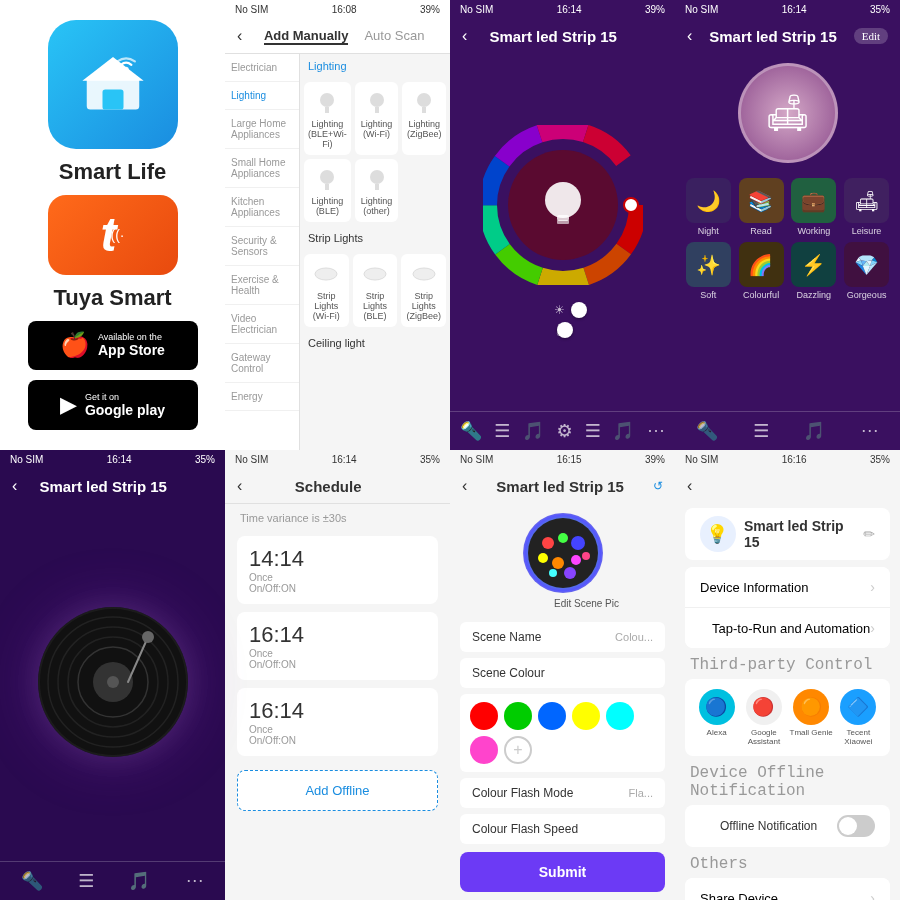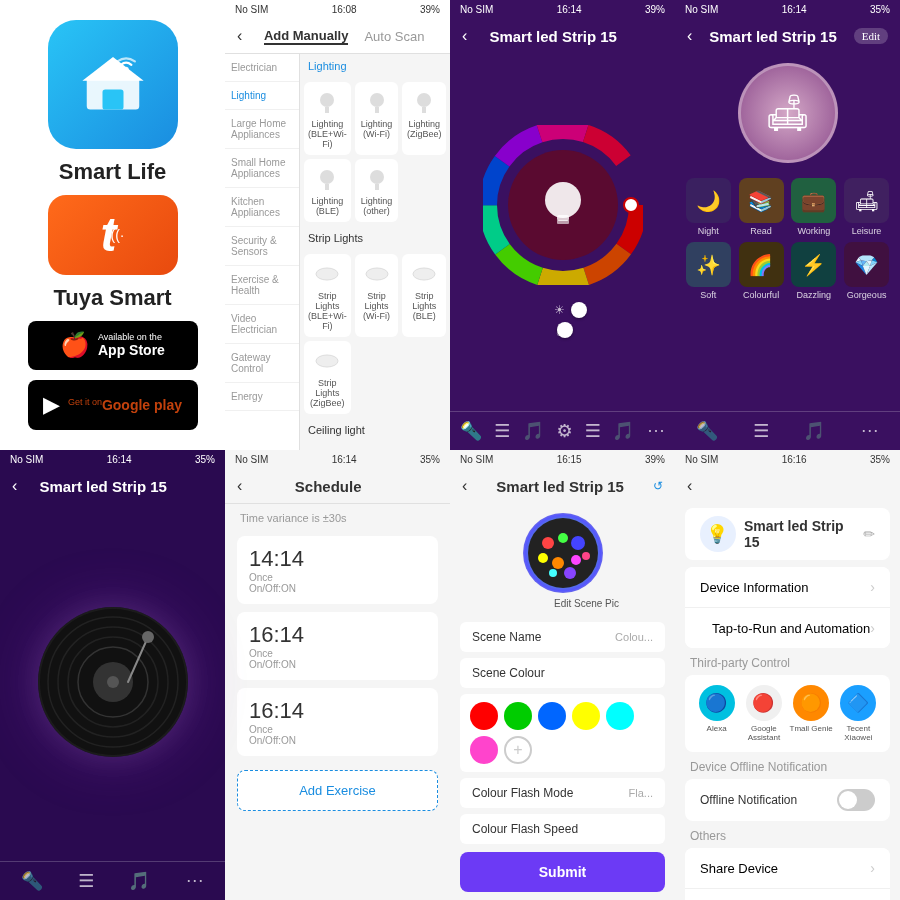--- a/index.html
+++ b/index.html
@@ -77,21 +77,21 @@
       height: 50px;
       background: #000;
       border-radius: 8px;
       display: flex;
       align-items: center;
       justify-content: center;
       gap: 8px;
       cursor: pointer;
     }
     .google-play-btn .play-icon { font-size: 22px; color: white; }
-    .google-play-text { display: flex; flex-direction: row; color: #c2410c; }
+    .google-play-text { display: flex; flex-direction: column; color: #ffffff; }
     .google-play-text span:first-child { font-size: 9px; }
     .google-play-text span:last-child { font-size: 14px; font-weight: 700; }
 
     
     .panel-add {
       grid-column: 2;
       grid-row: 1;
       background: #f5f5f5;
       display: flex;
       flex-direction: column;
@@ -107,21 +107,21 @@
     }
     .nav-bar {
       background: #fff;
       padding: 8px 12px;
       display: flex;
       align-items: center;
       gap: 8px;
       border-bottom: 1px solid #e0e0e0;
     }
     .back-arrow { font-size: 16px; color: #333; cursor: pointer; }
-    .nav-tabs { display: flex; gap: 16px; flex: 1; justify-content: center; align-items: center; }
+    .nav-tabs { display: flex; gap: 16px; flex: 1; justify-content: center; }
     .nav-tab { font-size: 13px; color: #999; cursor: pointer; }
     .nav-tab.active { color: #333; font-weight: 600; border-bottom: 2px solid #333; }
     .add-content { flex: 1; overflow: hidden; display: flex; }
     .add-sidebar { width: 75px; background: #fff; border-right: 1px solid #e0e0e0; }
     .sidebar-item-row {
       padding: 8px 6px;
       font-size: 10px;
       color: #999;
       cursor: pointer;
       border-bottom: 1px solid #f0f0f0;
@@ -418,21 +418,21 @@
       height: 36px;
       border-radius: 50%;
       background: #e8f0fe;
       display: flex;
       align-items: center;
       justify-content: center;
       font-size: 18px;
     }
     .device-name-edit { font-size: 14px; font-weight: 600; color: #333; flex: 1; }
     .pencil-icon { font-size: 14px; color: #aaa; cursor: pointer; }
-    .info-group-title { font-size: 12px; color: #999; padding: 6px 15px 3px; }
+    .info-group-title { font-size: 16px; color: #999; padding: 6px 15px 3px; font-family: Liberation Mono, monospace; }
     .info-row {
       background: white;
       padding: 12px 15px;
       display: flex;
       justify-content: space-between;
       align-items: center;
       border-bottom: 1px solid #f0f0f0;
       cursor: pointer;
     }
     .info-row:first-child { border-radius: 8px 8px 0 0; }
@@ -467,21 +467,21 @@
     .third-party-label { font-size: 8px; color: #555; text-align: center; }
     .toggle-row {
       display: flex;
       align-items: center;
       justify-content: space-between;
       background: white;
       margin: 2px 10px;
       padding: 10px 15px;
       border-radius: 8px;
     }
-    .toggle-label { font-size: 12px; color: #333; }
+    .toggle-label { font-size: 12px; color: #333; margin-left: 20px; }
     .toggle {
       width: 38px;
       height: 22px;
       background: #ccc;
       border-radius: 11px;
       position: relative;
     }
     .toggle::after {
       content: '';
       width: 18px;
@@ -618,26 +618,20 @@
             </svg>
           <span>Lighting (other)</span>
         </div>
       </div>
       <div class="add-section-title">Strip Lights</div>
       <div class="add-grid">
         <div class="add-item">
           <svg class="add-item-icon" viewBox="0 0 28 28">
               <ellipse cx="14" cy="14" rx="11" ry="6" fill="#eee" stroke="#ddd" stroke-width="1"></ellipse>
             </svg>
-          <span>Strip Lights (BLE+Wi-Fi)</span>
-        </div>
-        <div class="add-item">
-          <svg class="add-item-icon" viewBox="0 0 28 28">
-              <ellipse cx="14" cy="14" rx="11" ry="6" fill="#eee" stroke="#ddd" stroke-width="1"></ellipse>
-            </svg>
           <span>Strip Lights (Wi-Fi)</span>
         </div>
         <div class="add-item">
           <svg class="add-item-icon" viewBox="0 0 28 28">
               <ellipse cx="14" cy="14" rx="11" ry="6" fill="#eee" stroke="#ddd" stroke-width="1"></ellipse>
             </svg>
           <span>Strip Lights (BLE)</span>
         </div>
         <div class="add-item">
           <svg class="add-item-icon" viewBox="0 0 28 28">
@@ -828,21 +822,21 @@
   <div class="schedule-item">
     <div class="schedule-time">16:14</div>
     <div class="schedule-sub">Once</div>
     <div class="schedule-sub">On/Off:ON</div>
   </div>
   <div class="schedule-item">
     <div class="schedule-time">16:14</div>
     <div class="schedule-sub">Once</div>
     <div class="schedule-sub">On/Off:ON</div>
   </div>
-  <div class="add-schedule-btn">Add Exercise</div>
+  <div class="add-schedule-btn">Add Offline</div>
 </div>
 
 <div class="panel-scene-edit">
   <div class="phone-status-bar">
     <span>No SIM</span>
     <span>16:15</span>
     <span>39%</span>
   </div>
   <div class="nav-bar">
     <span class="back-arrow" style="color:#333;">‹</span>

